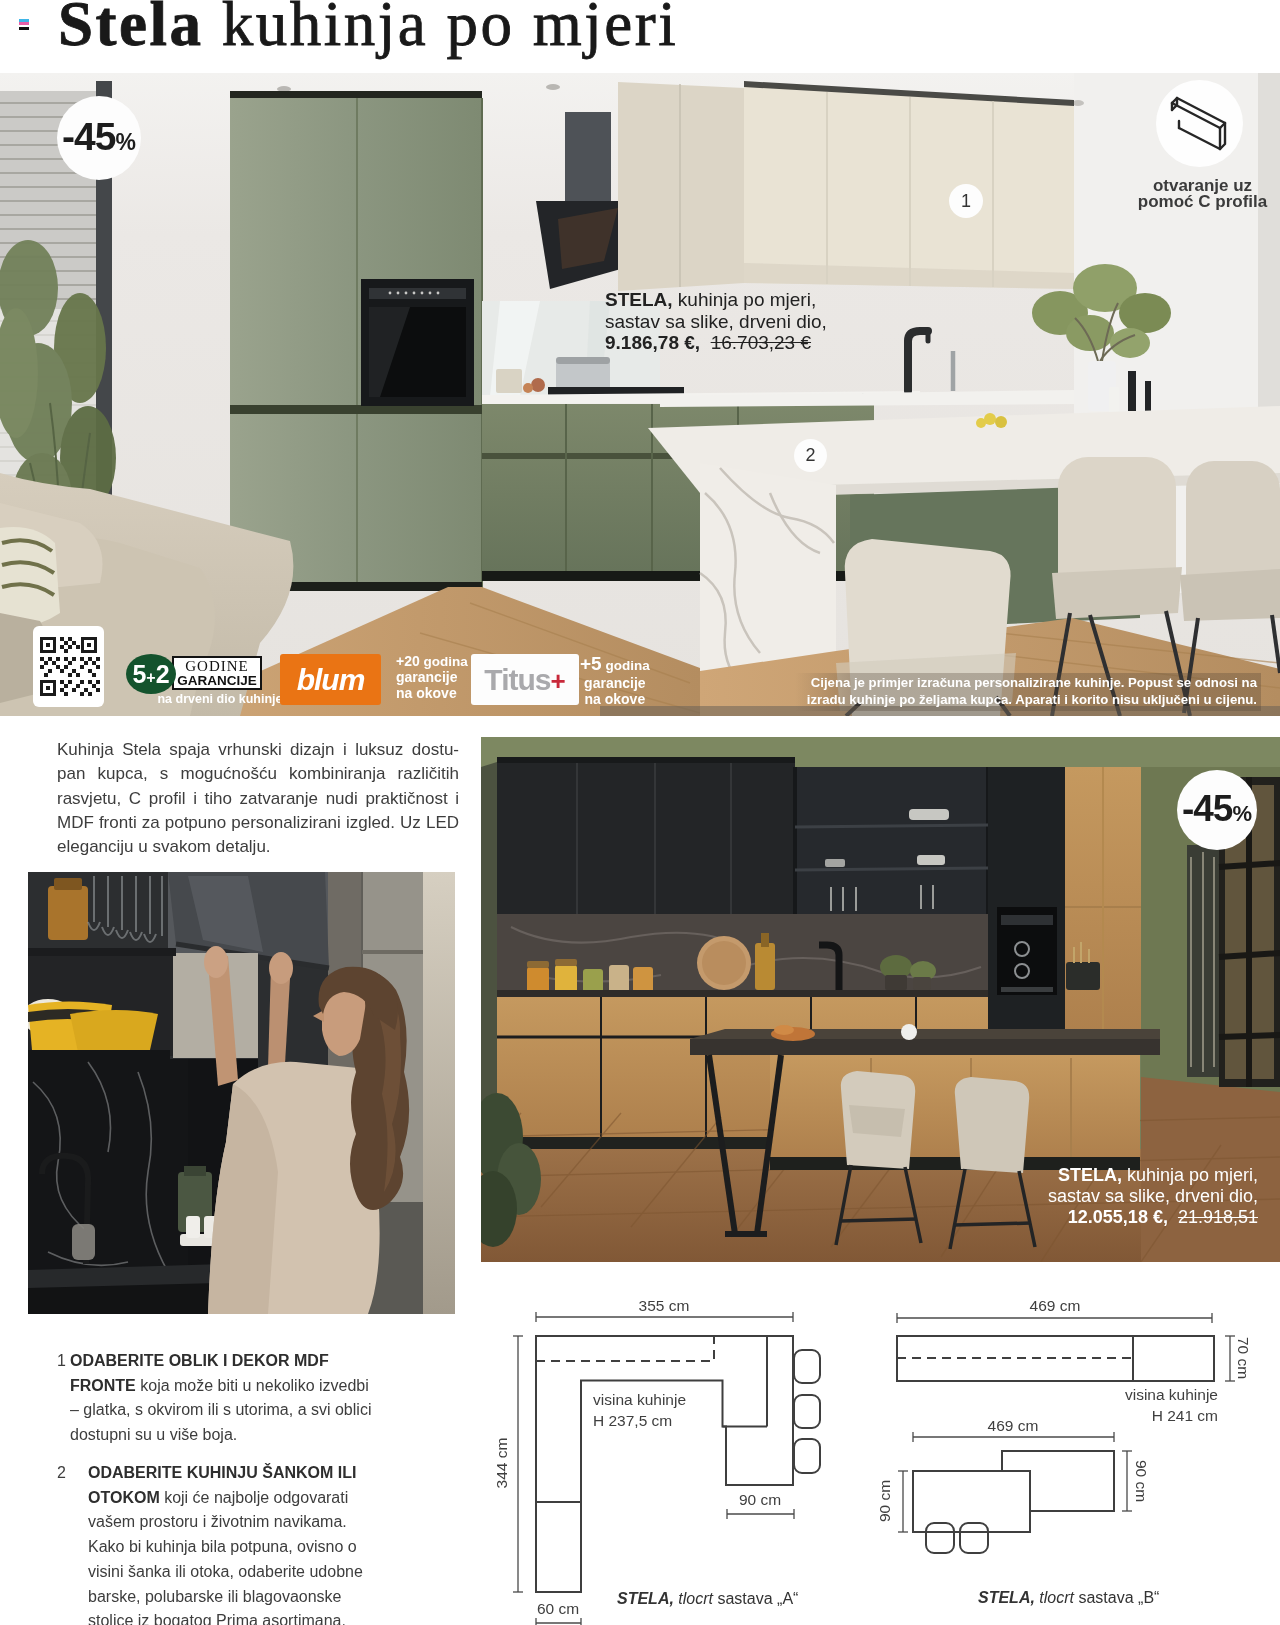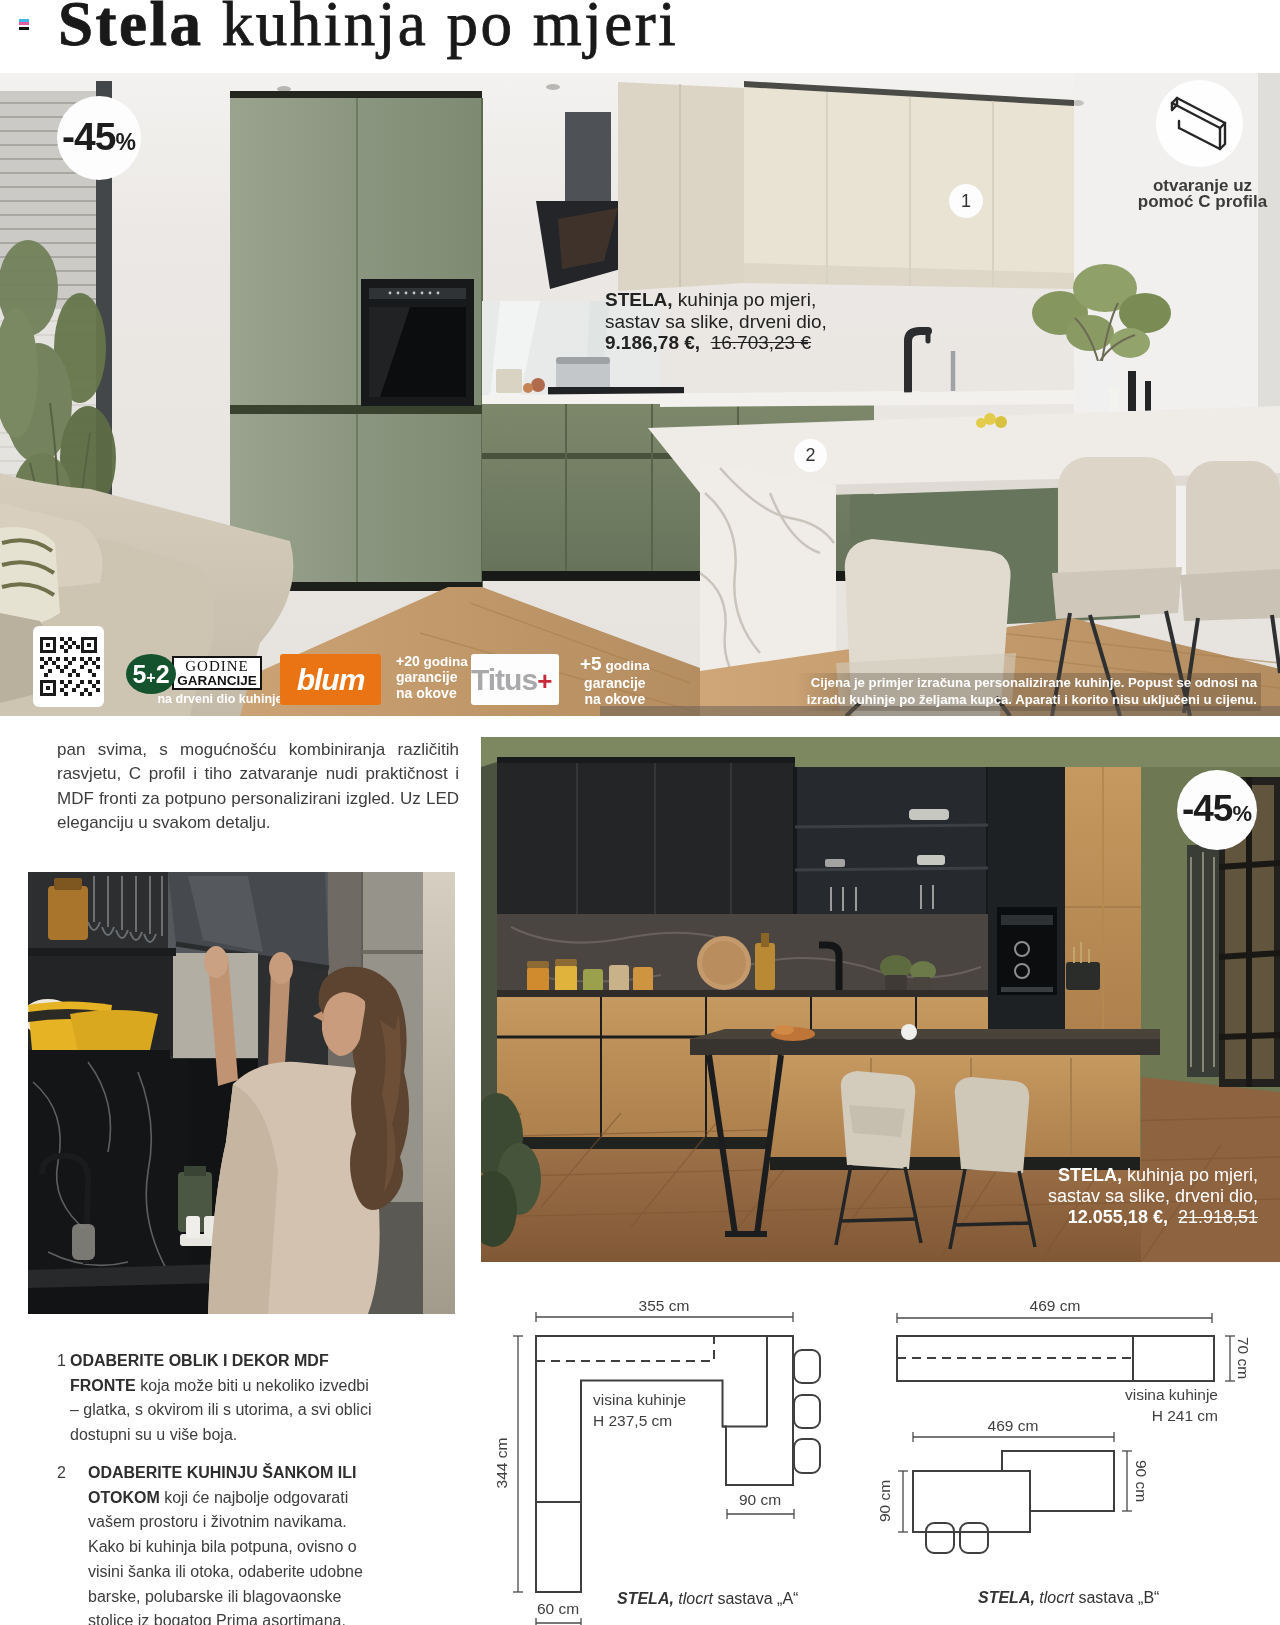--- a/index.html
+++ b/index.html
@@ -370,33 +370,34 @@
 
 <div class="abs" style="left:280px;top:654px;width:101px;height:51px;background:#ea7414;border-radius:3px;text-align:center;">
   <span style="font-style:italic;font-weight:bold;font-size:30px;color:#fff;line-height:51px;letter-spacing:-1px;">blum</span>
 </div>
 <div class="abs" style="left:396px;top:653px;color:#fff;font-weight:bold;white-space:nowrap;">
   <div style="font-size:13.5px;"><span style="font-size:14px;">+20</span> godina</div>
   <div style="font-size:14px;line-height:16px;">garancije</div>
   <div style="font-size:14px;line-height:16px;">na okove</div>
 </div>
 
-<div class="abs" style="left:471px;top:654px;width:88px;height:51px;background:#fdfdfd;border-radius:3px;text-align:left;">
+<div class="abs" style="left:471px;top:654px;width:108px;height:51px;background:#fdfdfd;border-radius:3px;text-align:center;">
   <span style="font-weight:bold;font-size:30px;color:#a9a9ac;line-height:51px;letter-spacing:-1px;">Titus</span><span style="font-weight:bold;font-size:26px;color:#c8293a;">+</span>
 </div>
 <div class="abs" style="left:580px;top:653px;color:#fff;font-weight:bold;white-space:nowrap;text-align:center;">
   <div style="font-size:13.5px;"><span style="font-size:19px;">+5</span> godina</div>
   <div style="font-size:14px;line-height:16px;">garancije</div>
   <div style="font-size:14px;line-height:16px;">na okove</div>
 </div>
 
 <div class="abs" style="left:795px;top:673px;width:462px;text-align:right;color:#fff;font-weight:bold;font-size:13.2px;line-height:16.5px;white-space:nowrap;background:linear-gradient(90deg,rgba(80,66,52,0) 0%,rgba(80,66,52,0.30) 12%,rgba(80,66,52,0.30) 100%);padding:2px 4px 3px 0;">Cijena je primjer izračuna personalizirane kuhinje. Popust se odnosi na<br>izradu kuhinje po željama kupca. Aparati i korito nisu uključeni u cijenu.</div>
 
 <div class="abs" style="left:57px;top:738px;width:402px;font-size:17px;line-height:24.3px;color:#3d3d3d;">
-  <div style="text-align:justify;text-align-last:justify;">pan svima, s mogućnošću kombiniranja različitih</div>
+  <div style="text-align:justify;text-align-last:justify;">Kuhinja Stela spaja vrhunski dizajn i luksuz dostu-</div>
+  <div style="text-align:justify;text-align-last:justify;">pan kupca, s mogućnošću kombiniranja različitih</div>
   <div style="text-align:justify;text-align-last:justify;">rasvjetu, C profil i tiho zatvaranje nudi praktičnost i</div>
   <div style="text-align:justify;text-align-last:justify;">MDF fronti za potpuno personalizirani izgled. Uz LED</div>
   <div>eleganciju u svakom detalju.</div>
 </div>
 
 <div class="abs" style="left:28px;top:872px;width:427px;height:442px;background:#35373a;" id="photo2">
 <svg width="427" height="442" viewBox="0 0 427 442" style="display:block">
   <rect x="0" y="0" width="427" height="442" fill="#2c2e30"></rect>
 
   <rect x="300" y="0" width="34" height="442" fill="#6f6b64"></rect>

